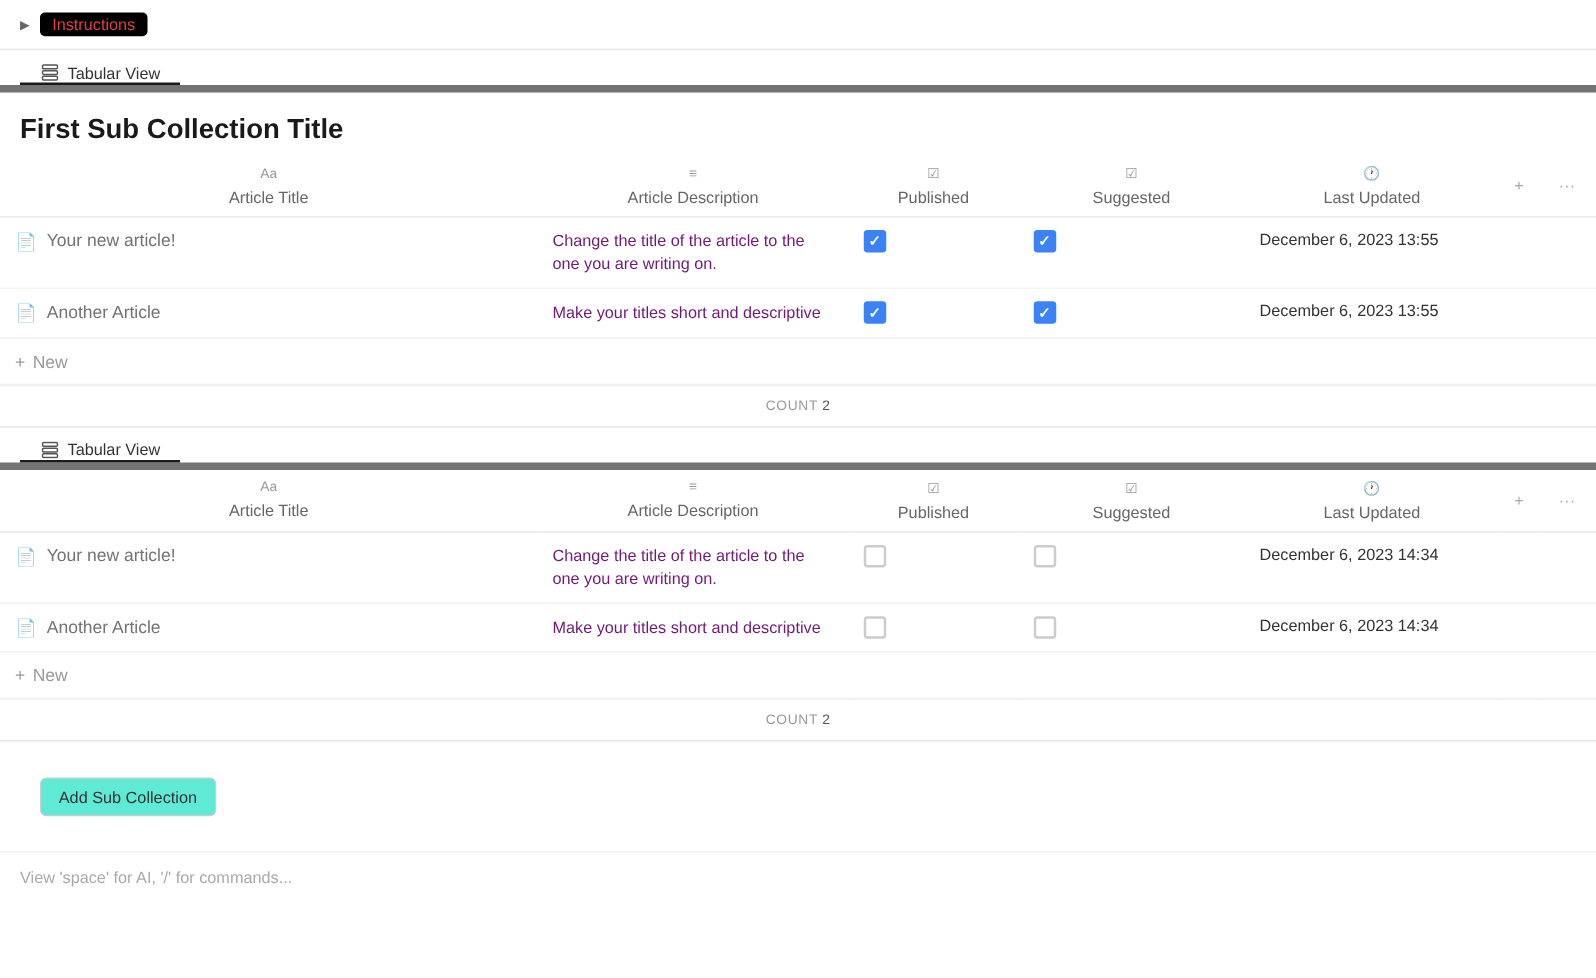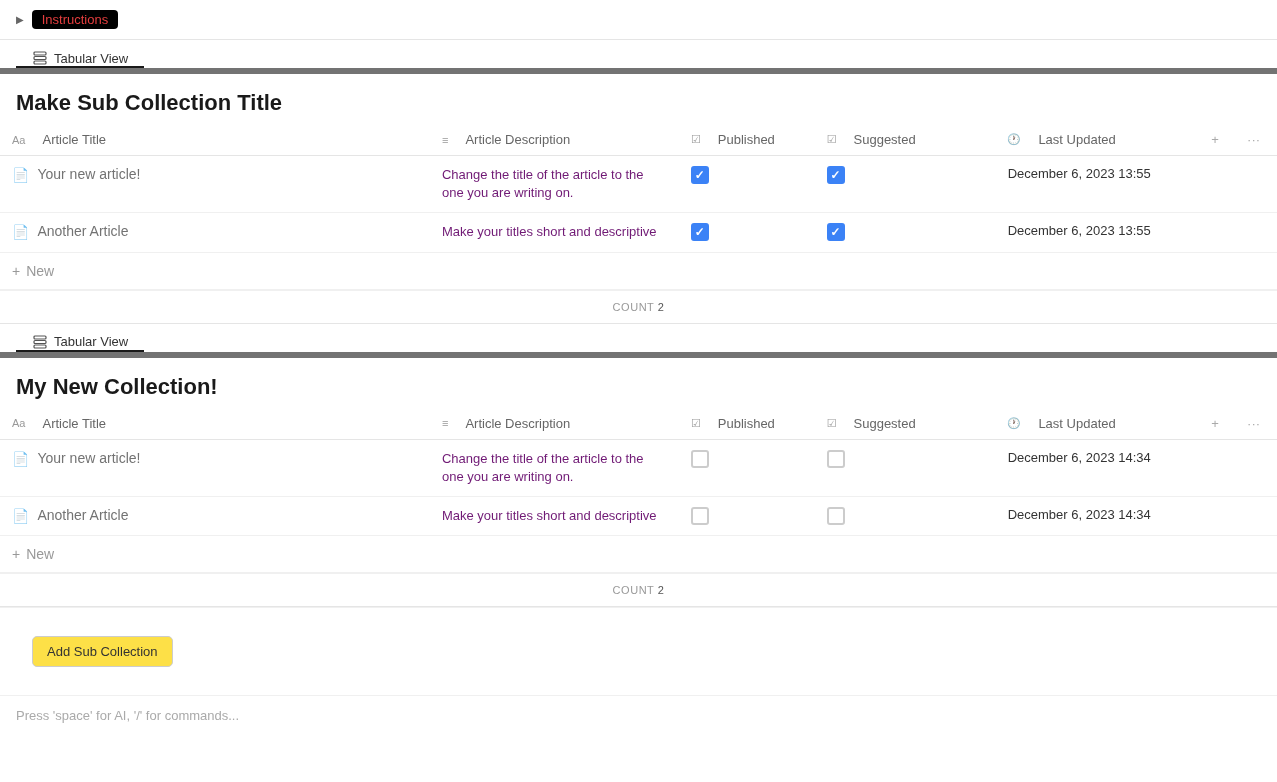--- a/index.html
+++ b/index.html
@@ -80,21 +80,22 @@
     .col-desc { width: 220px; }
     .col-pub { width: 120px; }
     .col-sug { width: 160px; }
     .col-upd { width: 180px; }
     .col-add { width: 30px; }
     .col-more { width: 30px; }
 
     .th-inner {
       display: flex;
       align-items: center;
-      gap: 17px;
+      gap: 5px;
+      flex-direction: column;
     }
     .th-icon {
       font-size: 11px;
       color: #999;
     }
 
     .data-table tbody tr {
       border-bottom: 1px solid #f0f0f0;
     }
     .data-table tbody td {
@@ -177,21 +178,21 @@
     .count-row span {
       color: #555;
       font-weight: 500;
     }
 
     
     .add-collection-btn {
       margin: 16px;
       padding: 7px 14px;
       border: 1px solid #ccc;
-      background: #fde047;
+      background: #5eead4;
       border-radius: 5px;
       font-size: 13px;
       cursor: pointer;
       color: #333;
     }
 
     
     .footer-hint {
       padding: 12px 16px;
       font-size: 13px;
@@ -223,21 +224,21 @@
         <span class="tab-icon">
           <svg width="14" height="14" viewBox="0 0 14 14" fill="none">
             <rect x="1" y="1" width="12" height="3" rx="1" stroke="#555" stroke-width="1.2"></rect>
             <rect x="1" y="5.5" width="12" height="3" rx="1" stroke="#555" stroke-width="1.2"></rect>
             <rect x="1" y="10" width="12" height="3" rx="1" stroke="#555" stroke-width="1.2"></rect>
           </svg>
         </span>
         <span>Tabular View</span>
       </div>
     </div>
-    <div class="collection-title">Make Sub Collection Title</div>
+    <div class="collection-title">First Sub Collection Title</div>
     <table class="data-table">
       <thead>
         <tr>
           <th class="col-title">
             <div class="th-inner">
               <span class="th-icon">Aa</span>
               <span>Article Title</span>
             </div>
           </th>
           <th class="col-desc">
@@ -332,21 +333,20 @@
         <span class="tab-icon">
           <svg width="14" height="14" viewBox="0 0 14 14" fill="none">
             <rect x="1" y="1" width="12" height="3" rx="1" stroke="#555" stroke-width="1.2"></rect>
             <rect x="1" y="5.5" width="12" height="3" rx="1" stroke="#555" stroke-width="1.2"></rect>
             <rect x="1" y="10" width="12" height="3" rx="1" stroke="#555" stroke-width="1.2"></rect>
           </svg>
         </span>
         <span>Tabular View</span>
       </div>
     </div>
-    <div class="collection-title">My New Collection!</div>
     <table class="data-table">
       <thead>
         <tr>
           <th class="col-title">
             <div class="th-inner">
               <span class="th-icon">Aa</span>
               <span>Article Title</span>
             </div>
           </th>
           <th class="col-desc">
@@ -434,13 +434,13 @@
     <div class="count-row">
       COUNT <span>2</span>
     </div>
   </div>
   </div>
 
 <div style="padding: 12px 16px; border-top: 1px solid #f0f0f0;">
   <button class="add-collection-btn">Add Sub Collection</button>
 </div>
 
-<div class="footer-hint">Press 'space' for AI, '/' for commands...</div>
+<div class="footer-hint">View 'space' for AI, '/' for commands...</div>
 
 </body></html>

